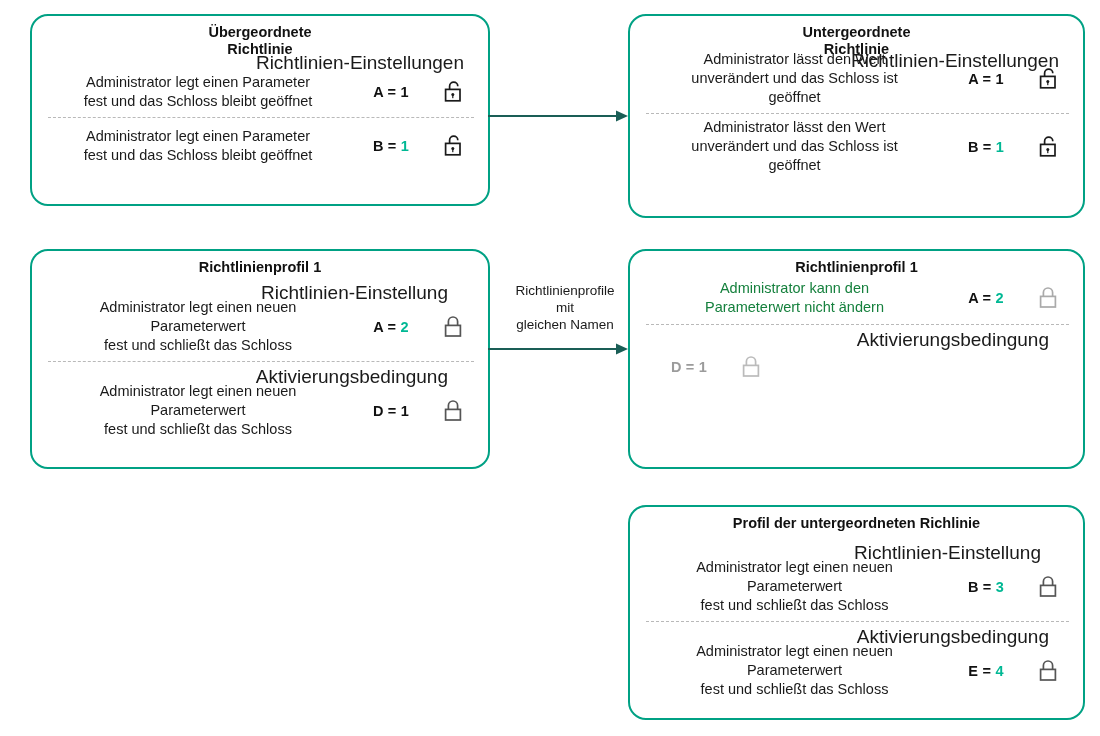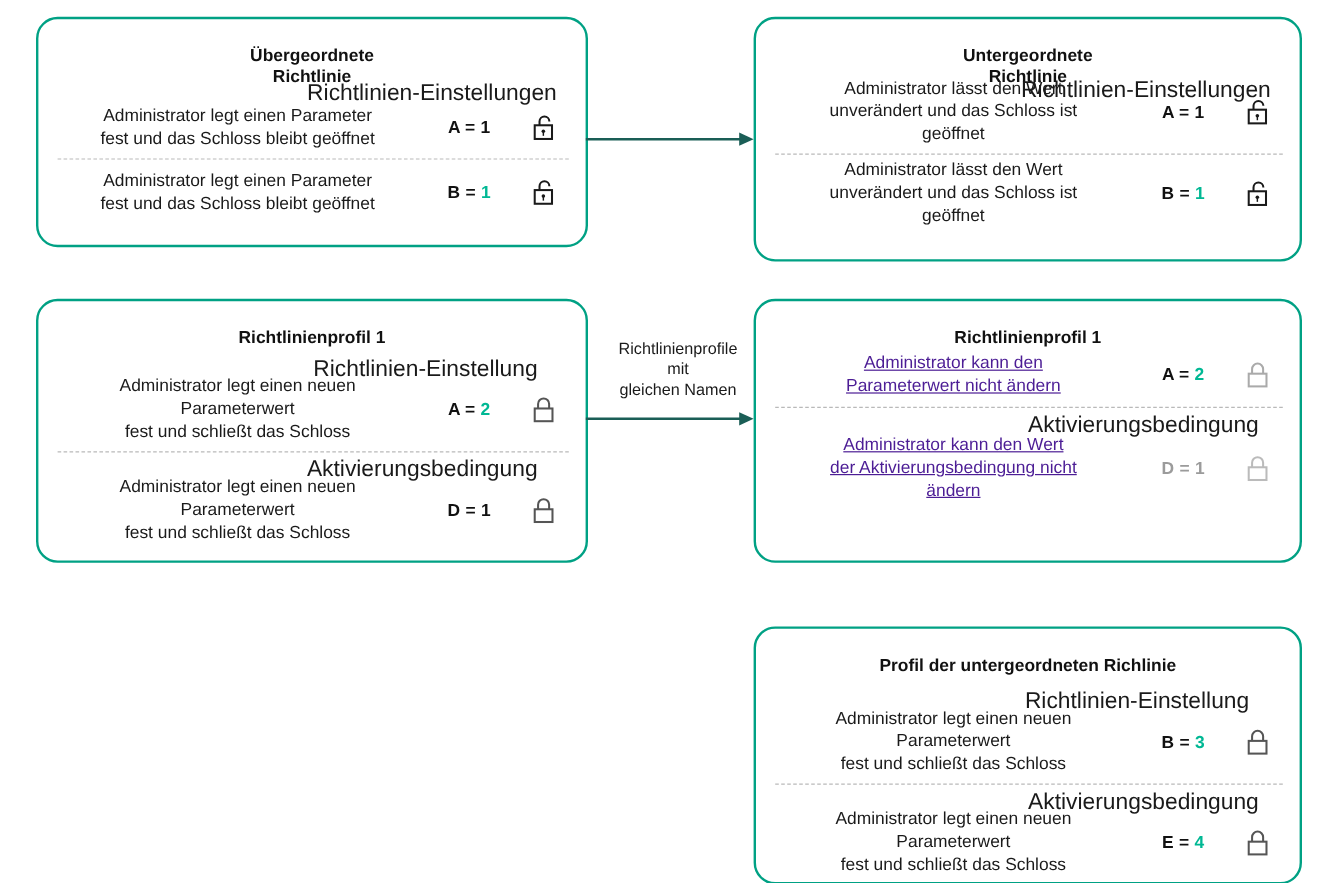--- a/index.html
+++ b/index.html
@@ -20,21 +20,21 @@
     border:2px solid #00a184;
     border-radius:18px;
     background:#fff;
   }
   .card-title{
     text-align:center;
     font-weight:bold;
     font-size:14.5px;
     line-height:17px;
     color:#111;
-    padding-top:23px;
+    padding-top:8px;
     white-space:pre-line;
   }
 
   
   .section{position:relative;}
   .sec-head{
     text-align:right;
     font-size:19px;
     line-height:18px;
     color:#1a1a1a;
@@ -46,21 +46,21 @@
     min-height:40px;
   }
   .row-desc{
     flex:1 1 auto;
     font-size:14.5px;
     line-height:19px;
     color:#1a1a1a;
     white-space:pre-line;
     text-align:center;
   }
-  .row-desc.dim{color:#4c1d95;text-decoration:underline;}
+  .row-desc.dim{color:#15803d;}
   .row-val{
     flex:0 0 auto;
     width:86px;
     text-align:center;
     font-size:14.5px;
     font-weight:bold;
     color:#111;
     letter-spacing:.2px;
   }
   .row-val.dim{color:#9b9b9b;}
@@ -261,23 +261,20 @@
           </svg>
         </div>
       </div>
     </div>
 
     <div class="divider" style="margin:6px 14px 0 16px;"></div>
 
     <div class="section" style="margin-top:6px;">
       <div class="sec-head" style="padding-right:34px;">Aktivierungsbedingung</div>
       <div class="row" style="padding:0 14px 0 16px;margin-top:-2px;">
-        <div class="row-desc dim">Administrator kann den Wert
-der Aktivierungsbedingung nicht
-ändern</div>
         <div class="row-val dim">
           <span>D =</span>
           <span class="num">1</span>
         </div>
         <div class="row-lock">
           <svg width="20" height="24" viewBox="0 0 20 24" aria-hidden="true">
             <path d="M4.4 10.4 V6.6 a4.6 4.6 0 0 1 9.2 0 V10.4" fill="none" stroke="#bbb" stroke-width="1.7"></path>
             <rect x="1.6" y="10.4" width="14.8" height="10.6" fill="none" stroke="#bbb" stroke-width="1.7"></rect>
           </svg>
         </div>
@@ -288,21 +285,21 @@
   <div class="arrow-label" style="left:488px;top:282px;width:154px;">Richtlinienprofile
 mit
 gleichen Namen</div>
   <div class="arrow-wrap" style="left:488px;top:341px;width:142px;height:16px;">
     <svg width="142" height="16" viewBox="0 0 142 16" aria-hidden="true">
       <line x1="0" y1="8" x2="130" y2="8" stroke="#1a5e56" stroke-width="2.2"></line>
       <path d="M128 2.5 L140 8 L128 13.5 Z" fill="#1a5e56"></path>
     </svg>
   </div>
 
-  <div class="card" style="left:628px;top:505px;width:457px;height:215px;margin-top:17px;">
+  <div class="card" style="left:628px;top:505px;width:457px;height:215px;">
     <div class="card-title">Profil der untergeordneten Richlinie</div>
 
     <div class="section" style="margin-top:12px;">
       <div class="sec-head" style="padding-right:42px;">Richtlinien-Einstellung</div>
       <div class="row" style="padding:0 14px 0 16px;margin-top:-4px;">
         <div class="row-desc">Administrator legt einen neuen
 Parameterwert
 fest und schließt das Schloss</div>
         <div class="row-val">
           <span>B =</span>

